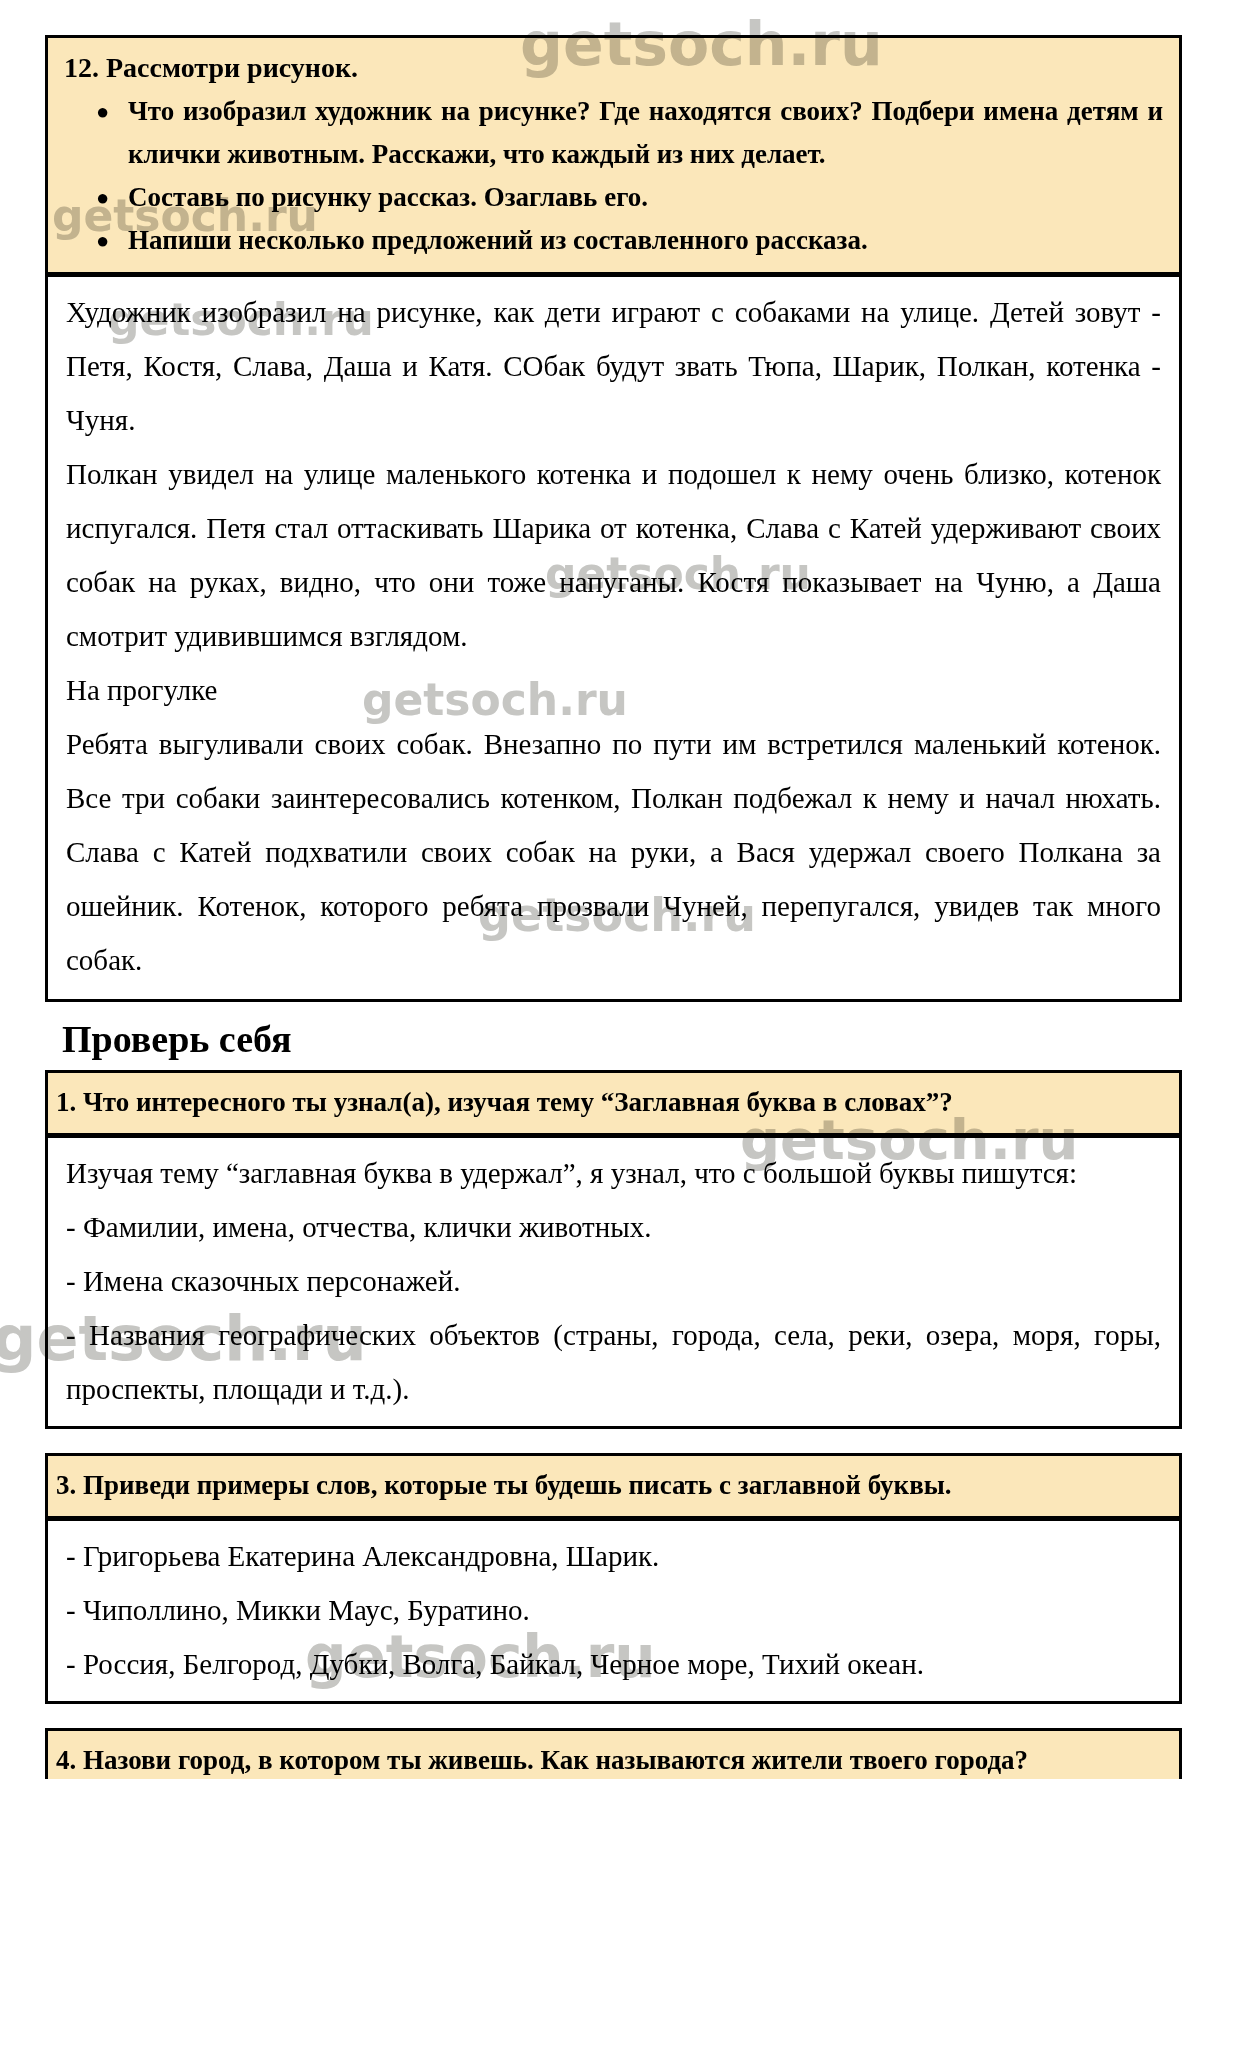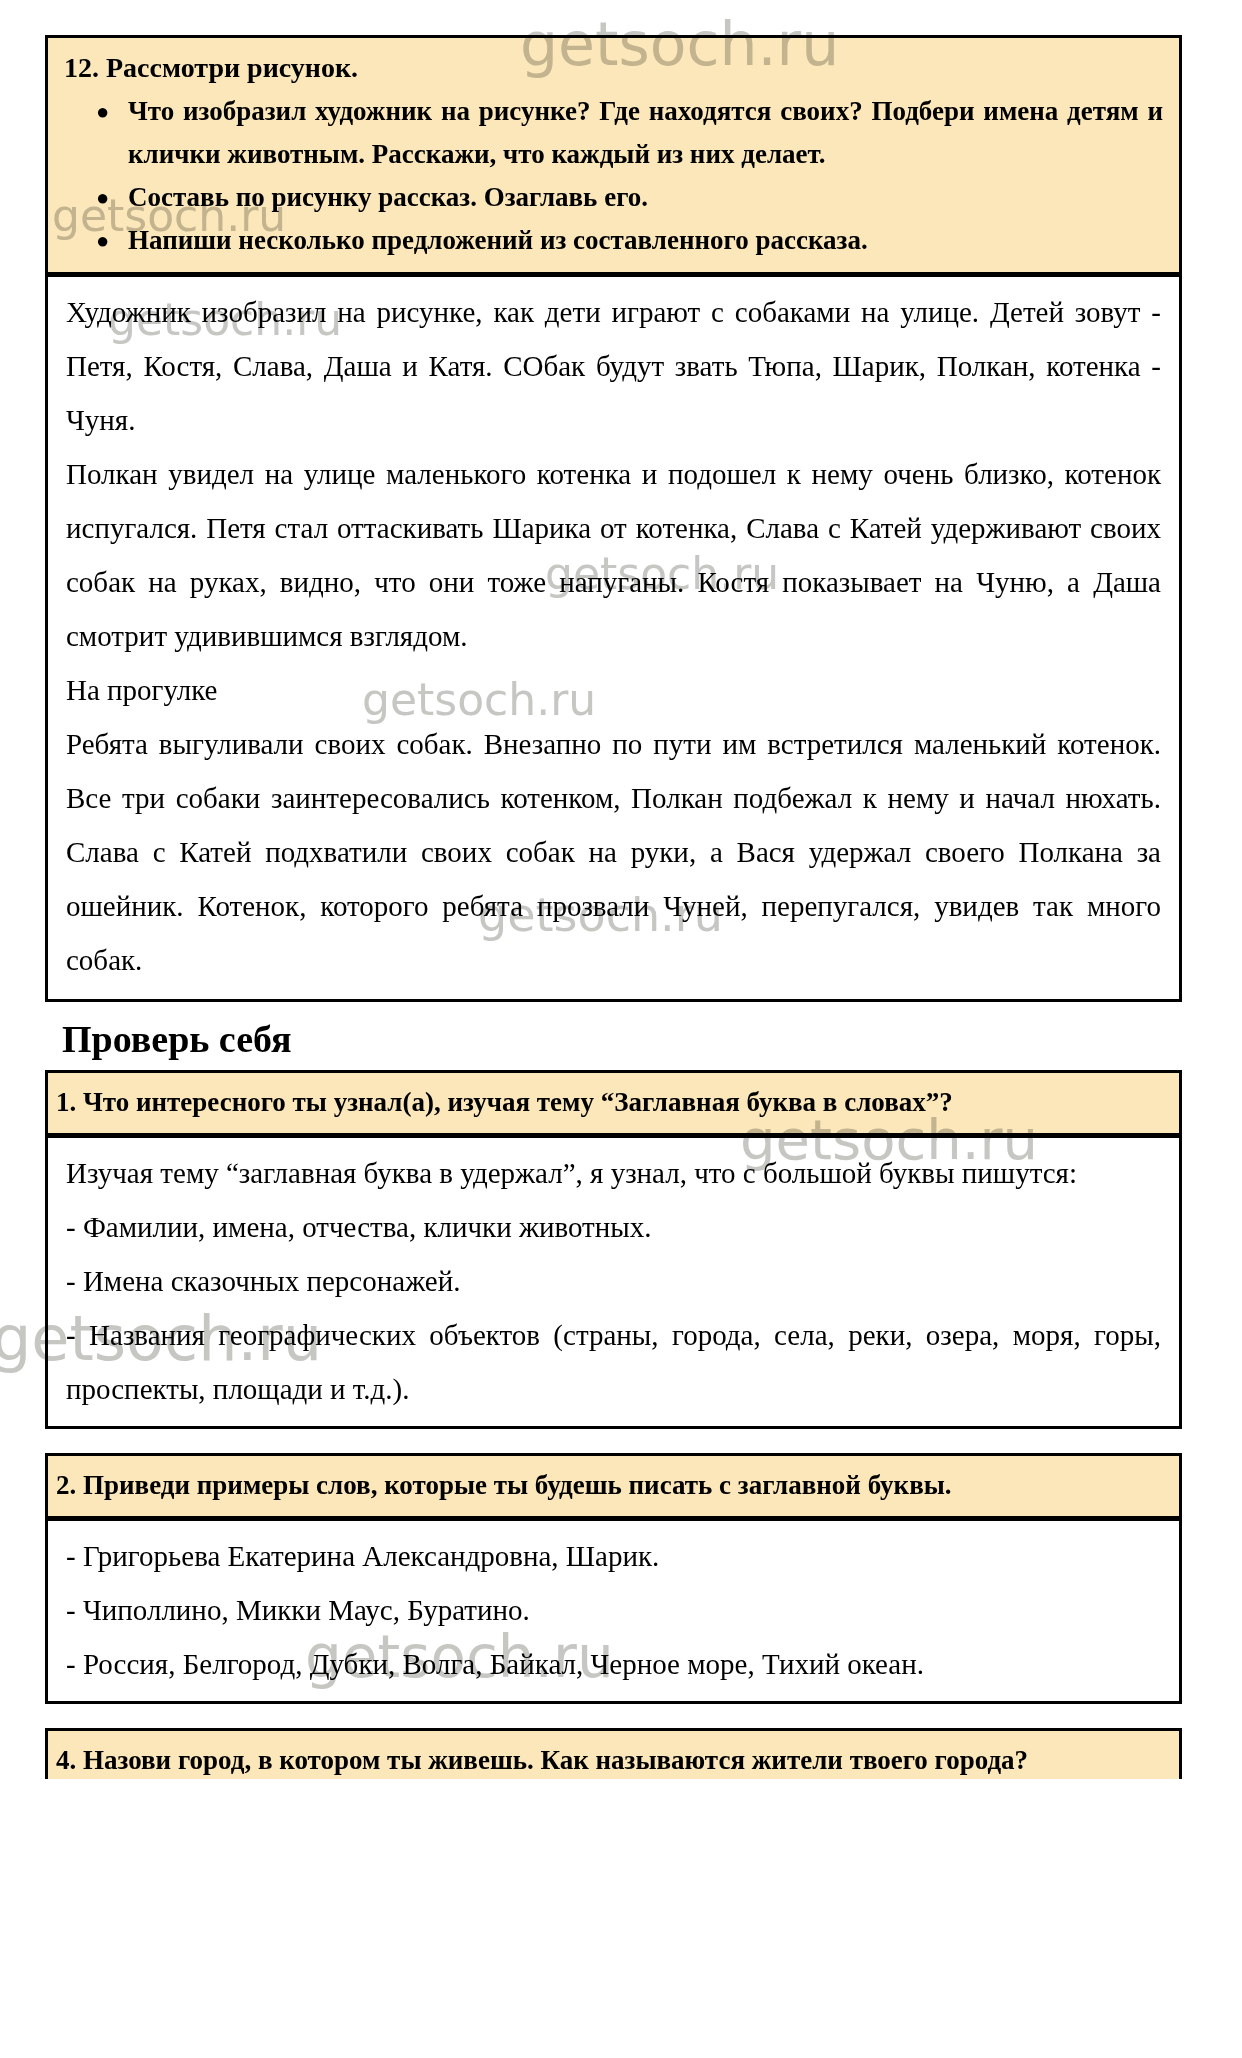--- a/index.html
+++ b/index.html
@@ -54,21 +54,21 @@
     font-size:27px;
     line-height:30px;
     padding:14px 16px 16px 8px;
   }
   .qa-body{padding:8px 18px 10px 18px;}
 
   
   .wm{
     position:absolute;
     font-family:"DejaVu Sans", sans-serif;
-    font-weight:normal;
+    font-weight:bold;
     color:#c6c6c3;
     mix-blend-mode:multiply;
     white-space:nowrap;
     pointer-events:none;
     z-index:5;
     line-height:1;
   }
   .wm1{left:520px;top:14px;font-size:60px;}
   .wm2{left:52px;top:194px;font-size:44px;}
   .wm3{left:108px;top:298px;font-size:44px;}
@@ -118,21 +118,21 @@
       <div class="box-header qa-header">1. Что интересного ты узнал(а), изучая тему “Заглавная буква в словах”?</div>
       <div class="box-body qa-body">
         <p>Изучая тему “заглавная буква в удержал”, я узнал, что с большой буквы пишутся:</p>
         <p>- Фамилии, имена, отчества, клички животных.</p>
         <p>- Имена сказочных персонажей.</p>
         <p>- Названия географических объектов (страны, города, села, реки, озера, моря, горы, проспекты, площади и т.д.).</p>
       </div>
     </div>
 
     <div class="box qa-section">
-      <div class="box-header qa-header">2. Приведи примеры слов, которые ты будешь писать с заглавной буквы.</div>
+      <div class="box-header qa-header">3. Приведи примеры слов, которые ты будешь писать с заглавной буквы.</div>
       <div class="box-body qa-body">
         <p>- Григорьева Екатерина Александровна, Шарик.</p>
         <p>- Чиполлино, Микки Маус, Буратино.</p>
         <p>- Россия, Белгород, Дубки, Волга, Байкал, Черное море, Тихий океан.</p>
       </div>
     </div>
 
 
     <div class="box qa-section">
       <div class="box-header qa-header">4. Назови город, в котором ты живешь. Как называются жители твоего города?</div>

